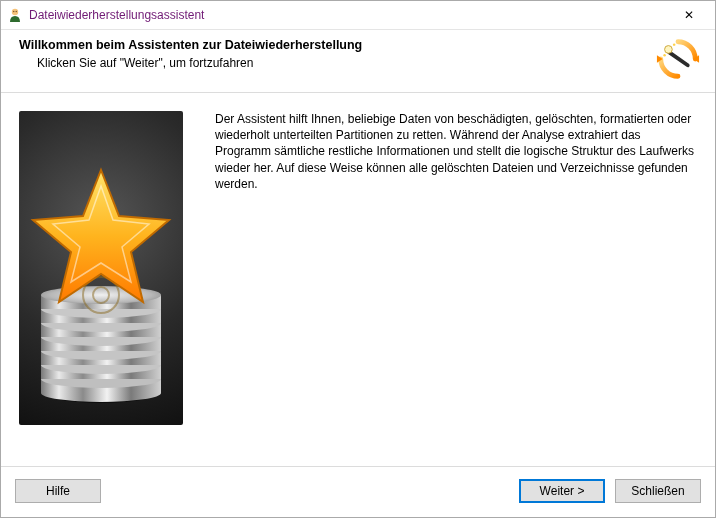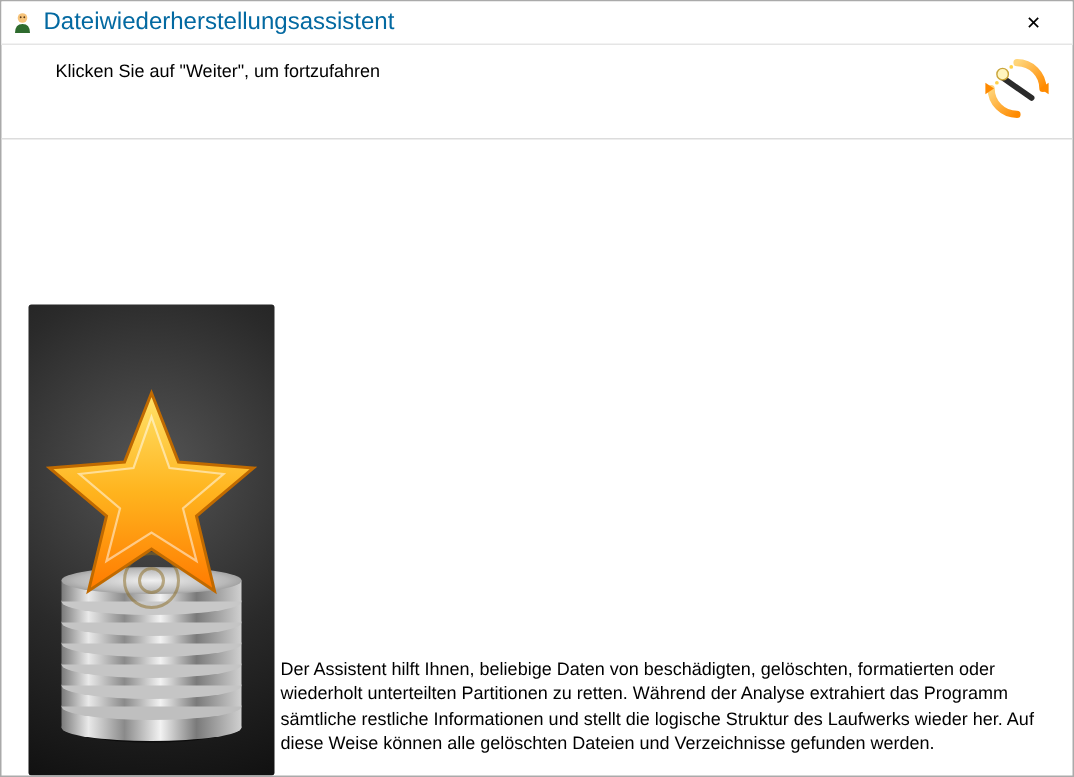--- a/index.html
+++ b/index.html
@@ -31,22 +31,22 @@
     background: #fff;
   }
   .titlebar .appicon {
     width: 16px;
     height: 16px;
     margin-right: 6px;
     display: inline-block;
   }
   .titlebar .title {
     flex: 1;
-    font-size: 16px;
-    color: #0369a1;
+    font-size: 12px;
+    color: #701a75;
   }
   .titlebar .close {
     width: 40px;
     height: 26px;
     display: flex;
     align-items: center;
     justify-content: center;
     cursor: pointer;
   }
 
@@ -71,23 +71,22 @@
     width: 46px;
     height: 46px;
     margin-left: 8px;
     flex: none;
   }
 
   .body {
     flex: 1;
     display: flex;
     padding: 18px 18px 0 18px;
-    gap: 4px;
+    gap: 32px;
     overflow: hidden;
-    align-items: flex-end;
   }
   .body .illus {
     width: 164px;
     height: 314px;
     flex: none;
     border-radius: 2px;
     background: radial-gradient(circle at 50% 35%, #555 0%, #2a2a2a 55%, #111 100%);
     display: flex;
     align-items: center;
     justify-content: center;
@@ -146,20 +145,21 @@
       </svg>
     </span>
     <div class="title">Dateiwiederherstellungsassistent</div>
     <div class="close">
       <span>✕</span>
     </div>
   </div>
 
   <div class="header">
     <div class="htxt">
+      <div class="heading">Willkommen beim Assistenten zur Dateiwiederherstellung</div>
       <div class="subheading">Klicken Sie auf "Weiter", um fortzufahren</div>
     </div>
     <div class="hicon">
       <svg viewBox="0 0 48 48">
         <defs>
           <linearGradient id="arrg" x1="0" y1="0" x2="1" y2="1">
             <stop offset="0" stop-color="#ffd57a"></stop>
             <stop offset="1" stop-color="#ff8a00"></stop>
           </linearGradient>
         </defs>
@@ -244,14 +244,20 @@
           <polygon points="0,-52 12,-18 48,-14 21,9 30,44 0,25 -30,44 -21,9 -48,-14 -12,-18" fill="none" stroke="rgba(255,255,255,0.5)" stroke-width="1.5"></polygon>
         </g>
       </svg>
     </div>
 
     <div class="desc">
       <p>Der Assistent hilft Ihnen, beliebige Daten von beschädigten, gelöschten, formatierten oder wiederholt unterteilten Partitionen zu retten. Während der Analyse extrahiert das Programm sämtliche restliche Informationen und stellt die logische Struktur des Laufwerks wieder her. Auf diese Weise können alle gelöschten Dateien und Verzeichnisse gefunden werden.</p>
     </div>
   </div>
 
+  <div class="footer">
+    <button class="btn help">Hilfe</button>
+    <div class="spacer"></div>
+    <button class="btn default">Weiter &gt;</button>
+    <button class="btn">Schließen</button>
+  </div>
 
 </div>
 
 </body></html>

